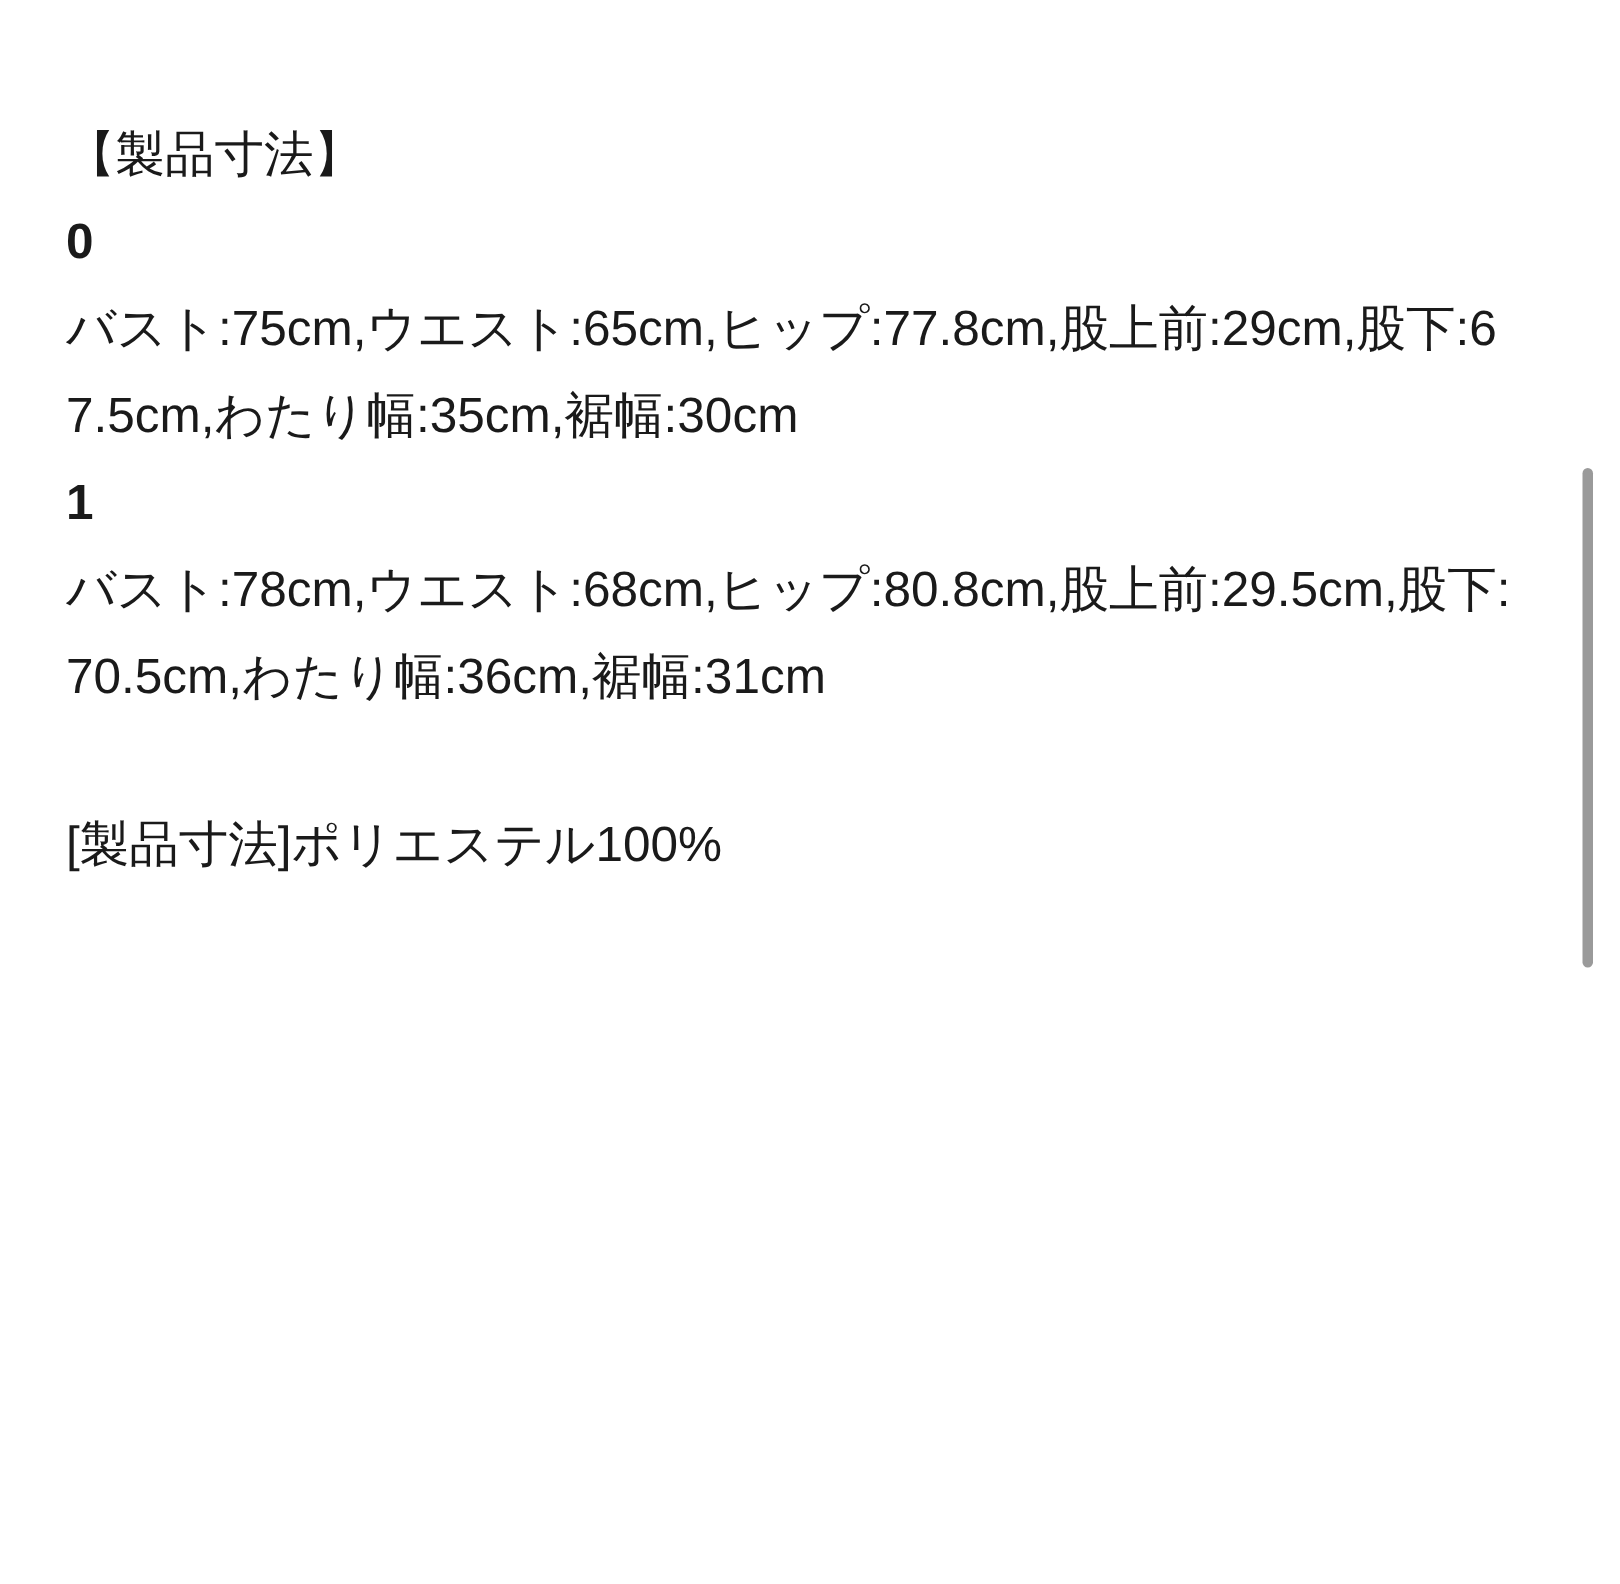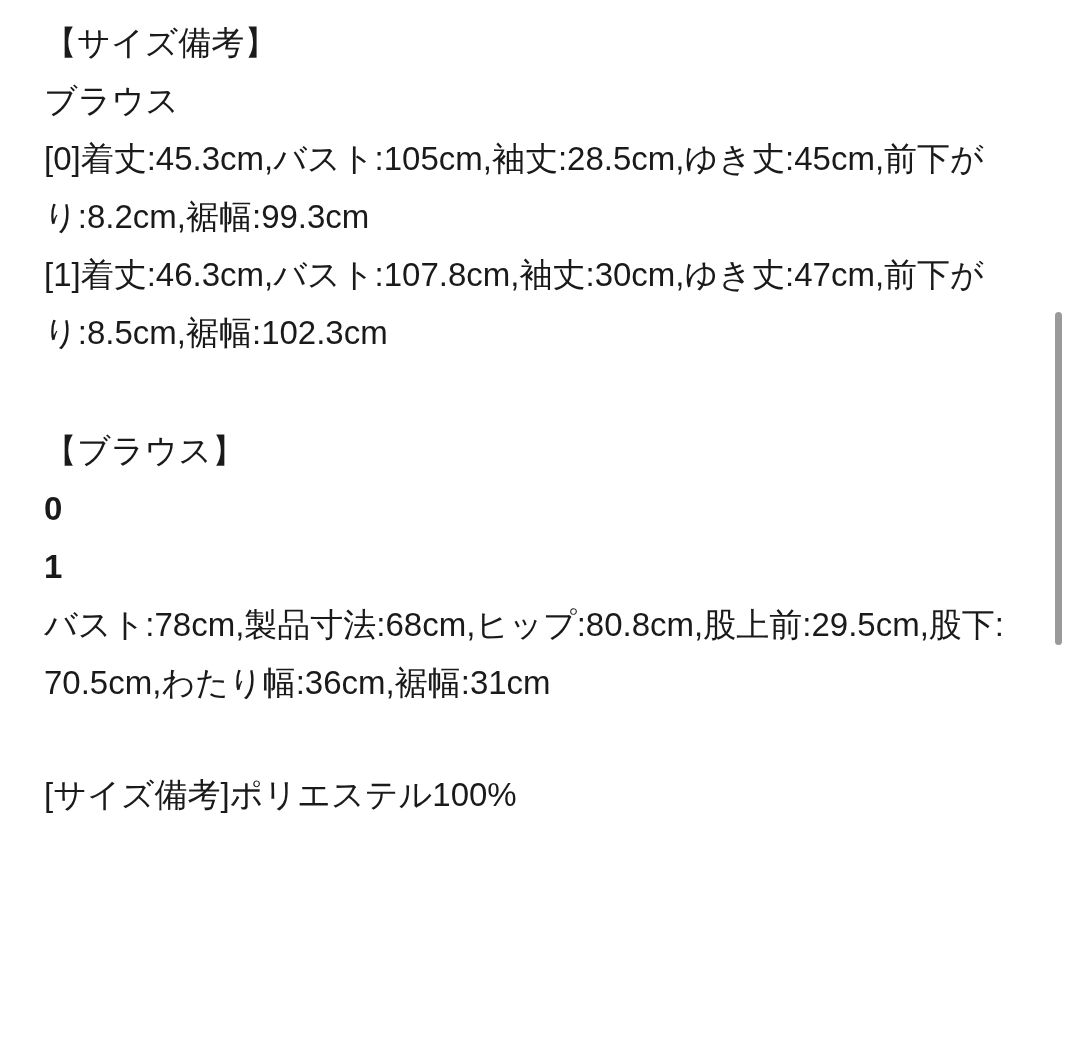--- a/index.html
+++ b/index.html
@@ -65,39 +65,34 @@
     height: 333px;
     border-radius: 4px;
     background: #9a9a9a;
   }
 </style>
 </head>
 <body>
 
 <div class="page">
 
-  <div class="block">
-    <div class="heading">【サイズ備考】</div>
-    <div class="heading">ブラウス</div>
-    <div class="line">[0]着丈:45.3cm,バスト:105cm,袖丈:28.5cm,ゆき丈:45cm,前下がり:8.2cm,裾幅:99.3cm</div>
-    <div class="line">[1]着丈:46.3cm,バスト:107.8cm,袖丈:30cm,ゆき丈:47cm,前下がり:8.5cm,裾幅:102.3cm</div>
-  </div>
 
   <div class="spacer-lg"></div>
 
   <div class="block">
-    <div class="heading">【ブラウス】</div>
+    <div class="heading">【製品寸法】</div>
     <div class="sizelabel">0</div>
+    <div class="line">バスト:75cm,ウエスト:65cm,ヒップ:77.8cm,股上前:29cm,股下:67.5cm,わたり幅:35cm,裾幅:30cm</div>
     <div class="sizelabel">1</div>
-    <div class="line">バスト:78cm,製品寸法:68cm,ヒップ:80.8cm,股上前:29.5cm,股下:70.5cm,わたり幅:36cm,裾幅:31cm</div>
+    <div class="line">バスト:78cm,ウエスト:68cm,ヒップ:80.8cm,股上前:29.5cm,股下:70.5cm,わたり幅:36cm,裾幅:31cm</div>
   </div>
 
   <div class="spacer-md"></div>
 
   <div class="block">
-    <div class="line">[サイズ備考]ポリエステル100%</div>
+    <div class="line">[製品寸法]ポリエステル100%</div>
   </div>
 
 </div>
 
 <div class="scrollbar-track">
   <div class="scrollbar-thumb"></div>
 </div>
 
 </body></html>

